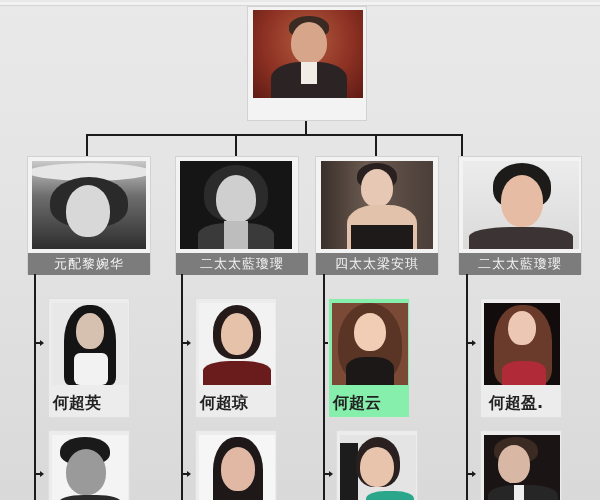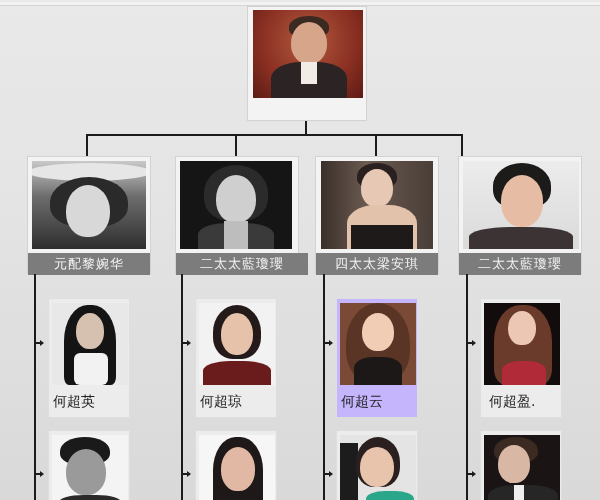--- a/index.html
+++ b/index.html
@@ -12,21 +12,21 @@
   .topline { position: absolute; left: 0; top: 2px; width: 600px; height: 4px; background: #f2f2f2; border-bottom: 1px solid #d6d6d6; }
 
   .card { position: absolute; background: #f3f3f3; border: 1px solid #d2d2d2; }
   .photo { position: absolute; overflow: hidden; }
   .label-bar {
     position: absolute; background: #7c7c7c; color: #f4f4f4;
     font-family: "DejaVu Serif", "Liberation Serif", serif;
     font-size: 13px; text-align: center; line-height: 22px; letter-spacing: 1px;
   }
   .child-name {
-    position: absolute; color: #222; font-weight: normal; font-size: 14px;
+    position: absolute; color: #222; font-weight: bold; font-size: 16px;
     font-family: "DejaVu Sans", "Liberation Sans", sans-serif;
   }
   .line { position: absolute; background: #1b1b1b; }
   .arrow {
     position: absolute; width: 8px; height: 6px;
   }
   .arrow::before { content: ""; position: absolute; left: 0; top: 2px; width: 6px; height: 2px; background: #1b1b1b; }
   .arrow::after { content: ""; position: absolute; left: 4px; top: 0; border-left: 4px solid #1b1b1b; border-top: 3px solid transparent; border-bottom: 3px solid transparent; }
 
   
@@ -119,21 +119,21 @@
 
 <div class="card" style="left:195px;top:298px;width:82px;height:120px;background:#ececec;border-color:#dedede;">
   <div class="photo" style="left:3px;top:4px;width:76px;height:82px;background:#f2f2f2;">
     <div class="hair" style="left:14px;top:2px;width:48px;height:54px;background:#241a1a;"></div>
     <div class="face" style="left:22px;top:10px;width:32px;height:42px;background:#e6c2aa;"></div>
     <div class="body" style="left:4px;top:58px;width:68px;height:24px;background:#6a1c1c;"></div>
   </div>
   <div class="child-name" style="left:4px;top:94px;">何超琼</div>
 </div>
 
-<div class="card" style="left:336px;top:298px;width:82px;height:120px;background:#c4b5fd;border-color:#dedede;">
+<div class="card" style="left:328px;top:298px;width:82px;height:120px;background:#86efac;border-color:#dedede;">
   <div class="photo" style="left:3px;top:4px;width:76px;height:82px;background:#7a4a36;">
     <div class="hair" style="left:6px;top:0;width:64px;height:80px;background:#5a3526;"></div>
     <div class="face" style="left:22px;top:10px;width:32px;height:38px;background:#f0cdb4;"></div>
     <div class="body" style="left:14px;top:54px;width:48px;height:28px;background:#1c1818;"></div>
   </div>
   <div class="child-name" style="left:4px;top:94px;">何超云</div>
 </div>
 
 <div class="card" style="left:480px;top:298px;width:82px;height:120px;background:#ececec;border-color:#dedede;">
   <div class="photo" style="left:3px;top:4px;width:76px;height:82px;background:#120c0c;">

